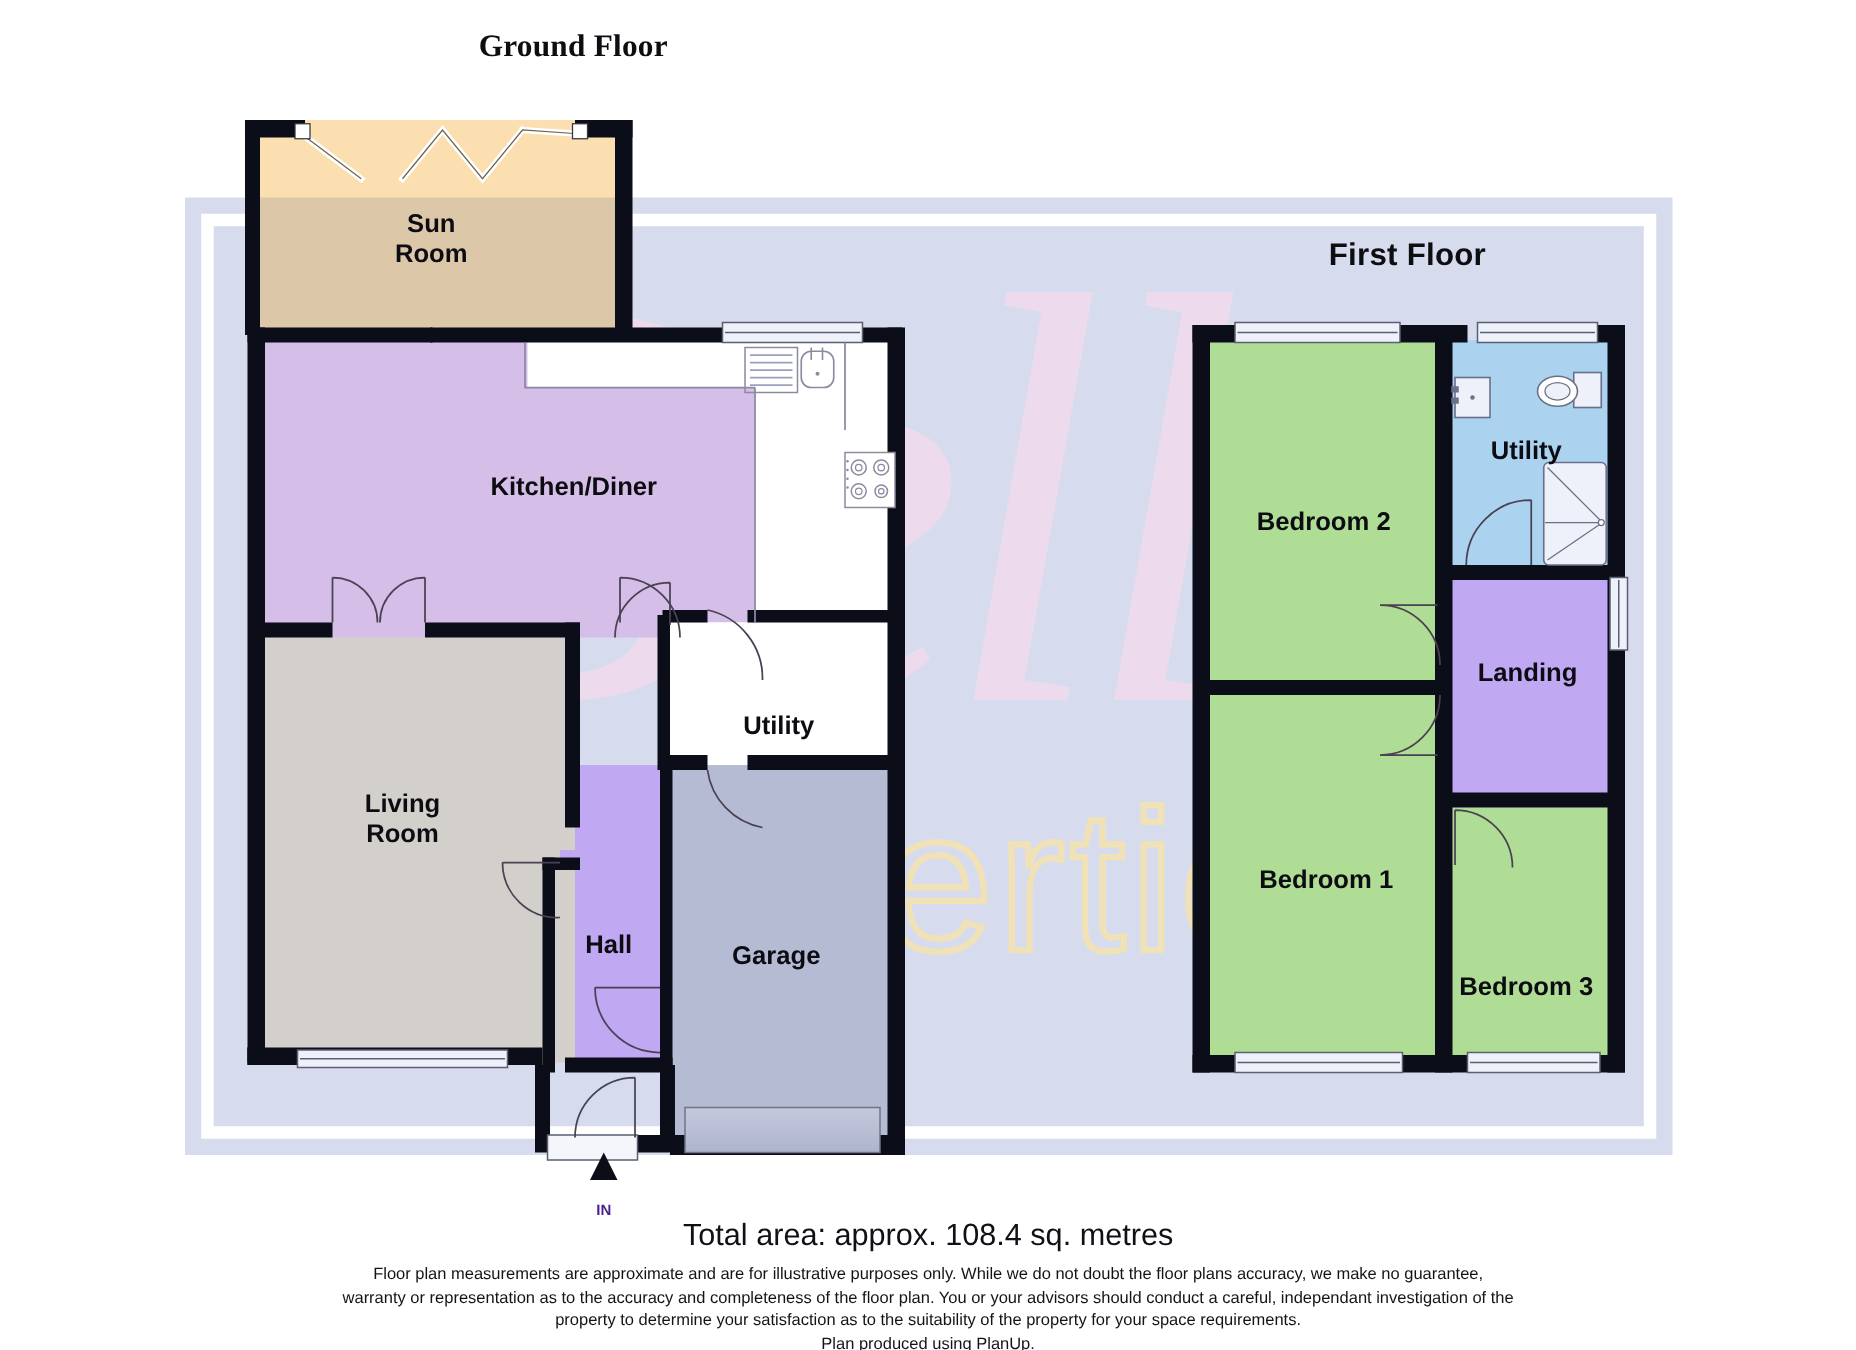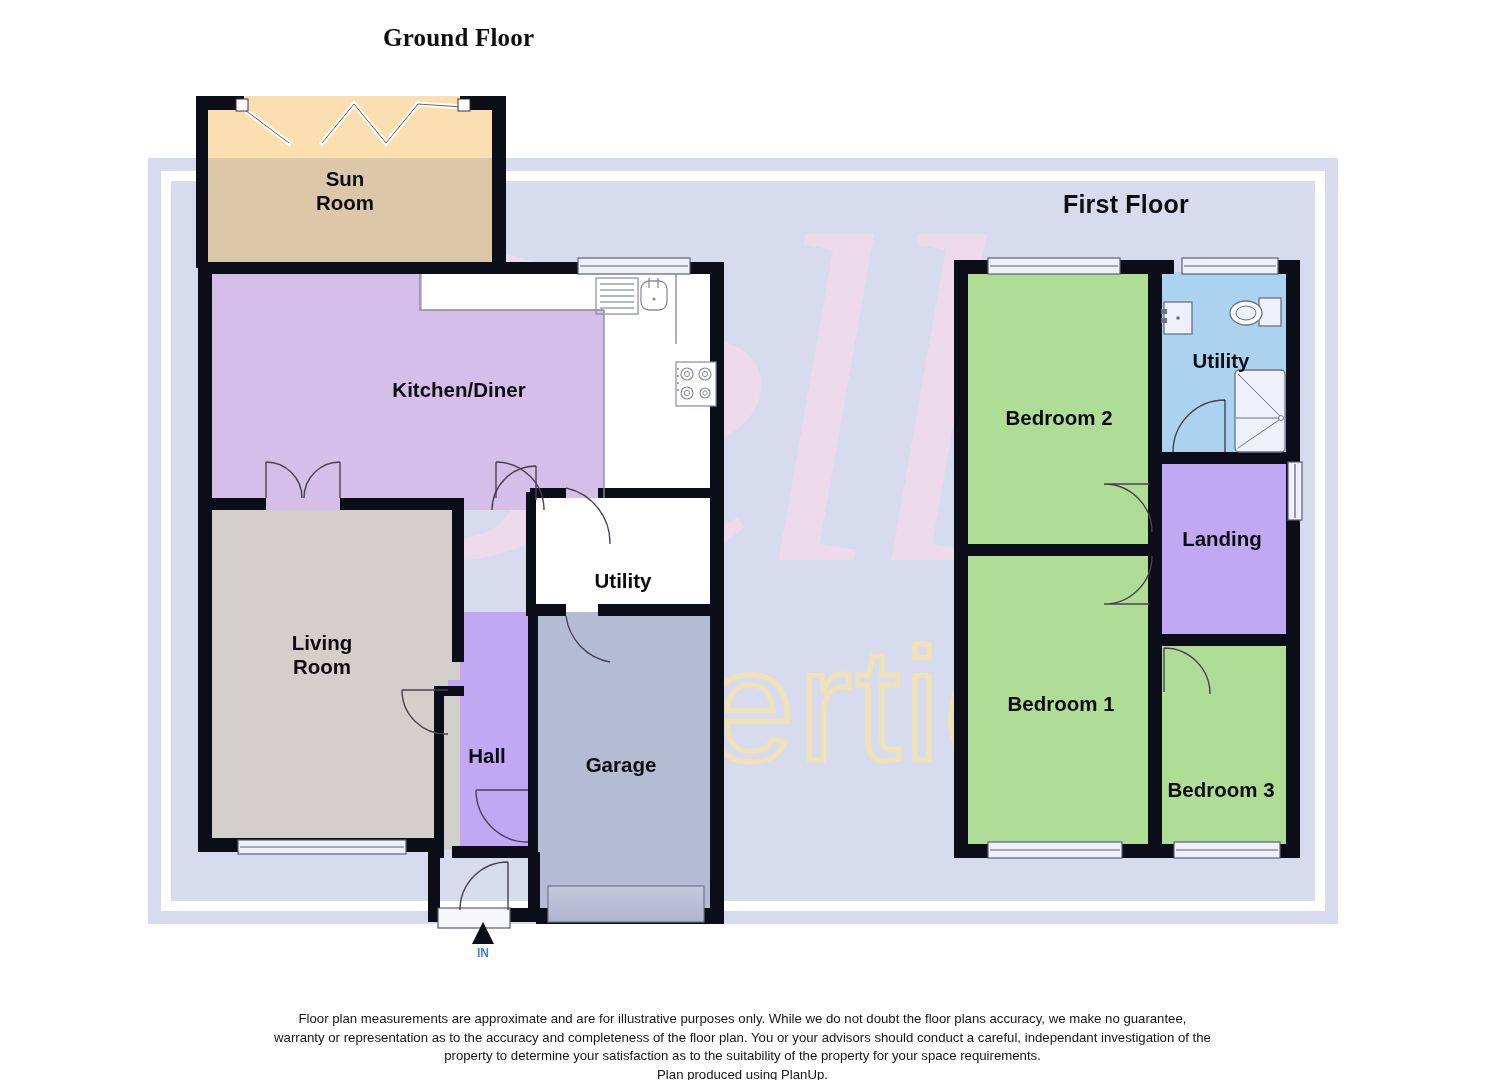--- a/index.html
+++ b/index.html
@@ -45,22 +45,23 @@
     text-align: center;
     line-height: 1.16;
     white-space: pre-line;
     transform: translate(-50%, -50%);
     pointer-events: none;
   }
   .in-label {
     position: absolute;
     font-size: 12px;
     font-weight: bold;
-    color: #3b82f6;
+    color: #4c1d95;
     transform: translateX(-50%);
+    margin-top: 15px;
   }
   .total-area {
     position: absolute;
     left: 0; right: 0;
     top: 975px;
     text-align: center;
     font-size: 24.5px;
     color: #101016;
   }
   .disclaimer {
@@ -401,20 +402,21 @@
   <div class="room-label" style="left:621px; top:765px;">Garage</div>
 
   <div class="room-label" style="left:1059px; top:418px;">Bedroom 2</div>
   <div class="room-label" style="left:1221px; top:361px;">Utility</div>
   <div class="room-label" style="left:1222px; top:539px;">Landing</div>
   <div class="room-label" style="left:1061px; top:704px;">Bedroom 1</div>
   <div class="room-label" style="left:1221px; top:742px;margin-top:48px;">Bedroom 3</div>
 
   <div class="in-label" style="left:483px; top:946px;">IN</div>
 
+  <div class="total-area">Total area: approx. 108.4 sq. metres</div>
 
   <div class="disclaimer">
     <div>Floor plan measurements are approximate and are for illustrative purposes only. While we do not doubt the floor plans accuracy, we make no guarantee,</div>
     <div>warranty or representation as to the accuracy and completeness of the floor plan. You or your advisors should conduct a careful, independant investigation of the</div>
     <div>property to determine your satisfaction as to the suitability of the property for your space requirements.</div>
     <div>Plan produced using PlanUp.</div>
   </div>
 
 </div>
 

